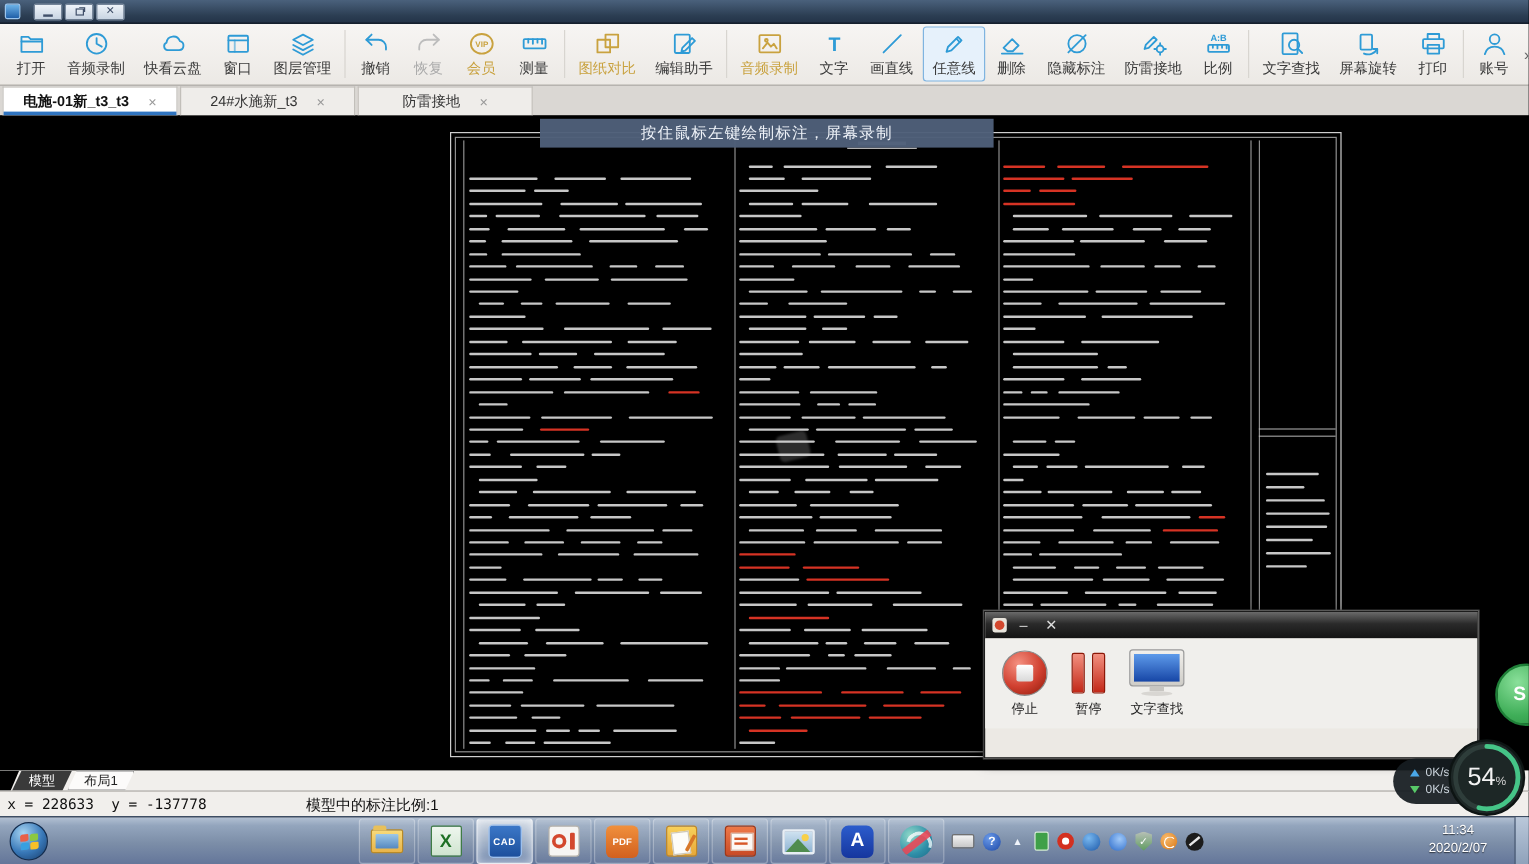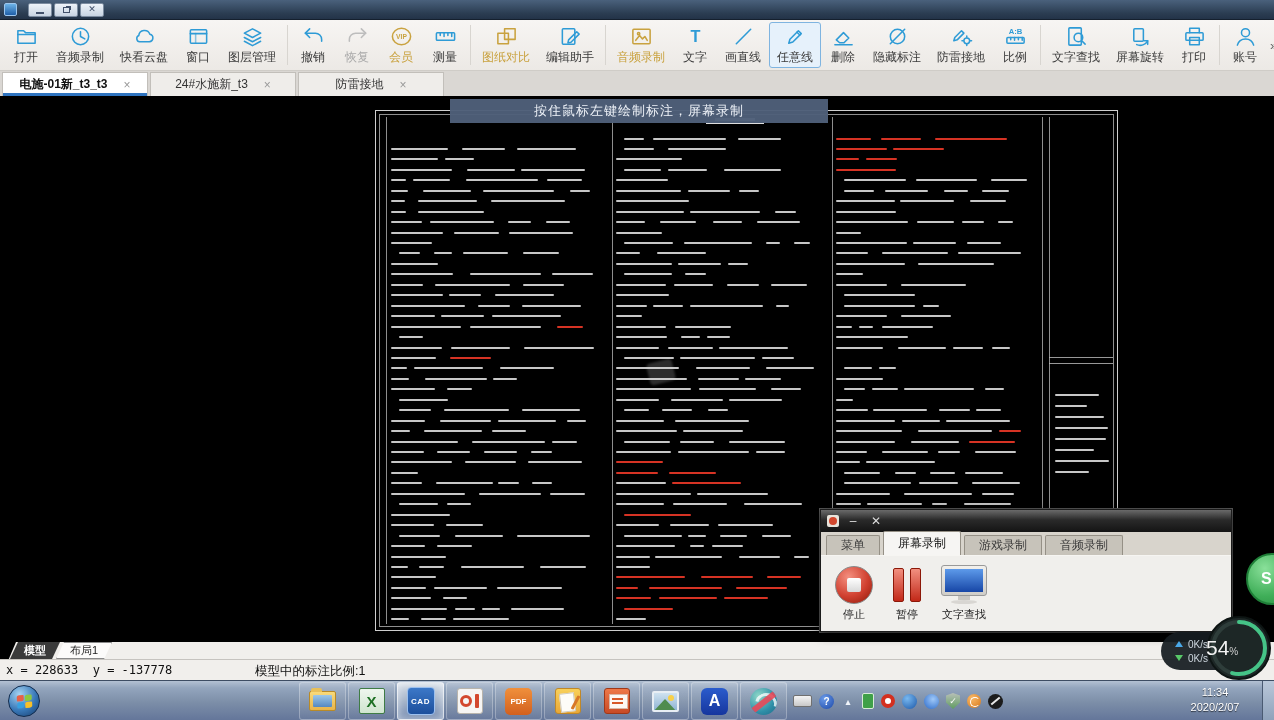--- a/index.html
+++ b/index.html
@@ -95,21 +95,21 @@
   .monitor-base { width:26px; height:4px; background:#d8d6d2; border-radius:50%; margin:0 auto; }
   .ocam-right { display:flex; flex-direction:column; justify-content:center; gap:2px; margin-left:2px; }
   .ocam-timer { font-size:27px; color:#000; letter-spacing:1px; }
   .ocam-size { font-size:15px; color:#222; }
 
   
   .modelbar { position:absolute; left:0; top:642px; width:1274px; height:17px; background:#f1efec; z-index:5;
     display:flex; align-items:stretch; }
   .mslant { width:16px; background:#000; clip-path:polygon(0 0, 100% 0, 55% 100%, 0 100%); }
   .mtab { display:flex; align-items:center; justify-content:center; font-size:11px; padding:0 14px; }
-  .mtab.model { background:#3a3a3a; color:#fff; font-weight:bold; clip-path:polygon(8px 0,100% 0,calc(100% - 8px) 100%,0 100%); margin-left:-6px; }
+  .mtab.model { background:#3a3a3a; color:#fff; font-weight:normal; clip-path:polygon(8px 0,100% 0,calc(100% - 8px) 100%,0 100%); margin-left:-6px; }
   .mtab.layout { background:#fcfbfa; color:#222; box-shadow:inset 0 0 0 1px #8a8a8a;
     clip-path:polygon(8px 0,100% 0,calc(100% - 8px) 100%,0 100%); margin-left:-4px; }
 
   
   .statusbar { position:absolute; left:0; top:659px; width:1274px; height:21px; background:#f1efec;
     border-top:1px solid #c6c3bf; z-index:5; }
   .coords { position:absolute; left:6px; top:3px; font-family:"DejaVu Sans Mono", monospace; font-size:12px;
     color:#111; white-space:pre; }
   .scaletext { position:absolute; left:255px; top:3px; font-size:12.5px; color:#111; }
 
@@ -202,21 +202,21 @@
     background:rgba(22,28,32,.93); border-radius:19px 6px 6px 19px; z-index:29;
     display:flex; flex-direction:column; justify-content:center; gap:3px; padding-left:14px; }
   .netrow { display:flex; align-items:center; gap:5px; font-size:10px; color:#cdd6de; }
   .tri-up { width:0; height:0; border-left:4px solid transparent; border-right:4px solid transparent;
     border-bottom:6px solid #4aa8e8; }
   .tri-down { width:0; height:0; border-left:4px solid transparent; border-right:4px solid transparent;
     border-top:6px solid #58c868; }
   .memring { position:absolute; left:1206px; top:615px; width:66px; height:66px; z-index:30; }
   .memring svg { position:absolute; left:0; top:0; }
   .memring .val { position:absolute; left:0; top:0; width:66px; height:66px; display:flex; align-items:center;
-    color:#f2f2f2; font-size:21px; }
+    justify-content:center; color:#f2f2f2; font-size:21px; }
   .memring .unit { font-size:10px; color:#cfcfcf; margin-top:7px; }
   .speedball { position:absolute; left:1246px; top:553px; width:52px; height:52px; border-radius:50%;
     background:radial-gradient(circle at 35% 28%, #8ae09a, #3fae58 60%, #2a8c42); border:2px solid #1f7f38;
     z-index:30; color:#fff; font-weight:bold; font-size:16px; display:flex; align-items:center; padding-left:13px; }
 </style>
 </head>
 <body>
 
 <div class="titlebar">
   <div class="app-ico"></div>
@@ -1140,26 +1140,20 @@
     </div>
   <div class="hintbar">按住鼠标左键绘制标注，屏幕录制</div>
 </div>
 
 <div class="ocam">
   <div class="ocam-title">
     <div class="ocam-ico"></div>
     <div class="ocam-ctrl">–</div>
     <div class="ocam-ctrl">✕</div>
   </div>
-  <div class="ocam-tabs" id="ocam-tabs">
-      <div class="otab">菜单</div>
-      <div class="otab active">屏幕录制</div>
-      <div class="otab">游戏录制</div>
-      <div class="otab">音频录制</div>
-    </div>
   <div class="ocam-body">
     <div class="obtn">
       <div class="stop-circle">
           <b></b>
         </div>
       <div class="obtn-label">停止</div>
     </div>
     <div class="obtn">
       <div class="pause-bars">
           <b></b>

